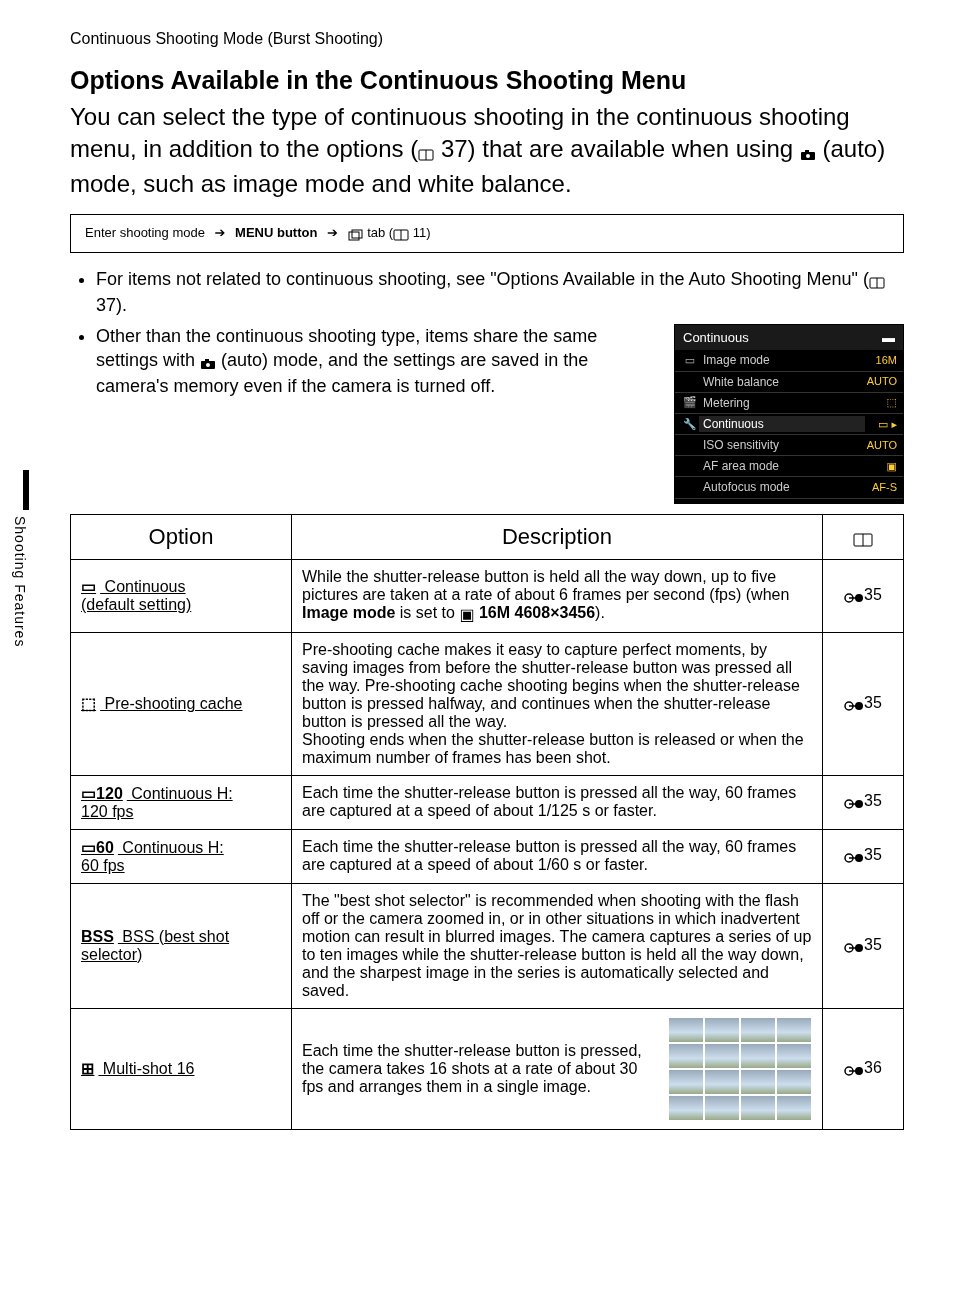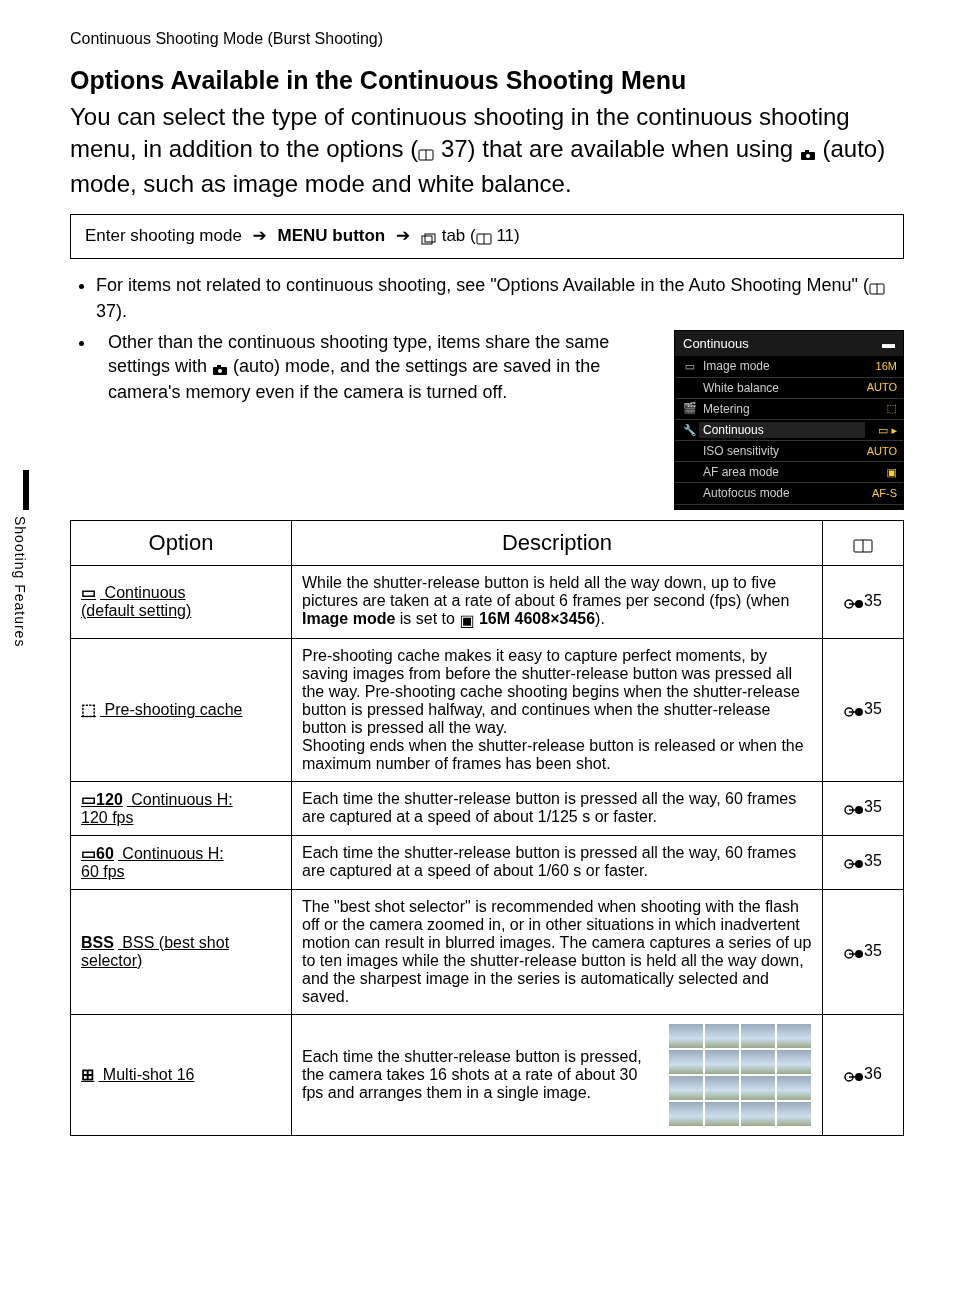--- a/index.html
+++ b/index.html
@@ -25,38 +25,38 @@
     margin-bottom: 6px;
   }
   .intro {
     font-size: 24px;
     line-height: 1.35;
     margin-bottom: 14px;
   }
   .nav-box {
     border: 1px solid #000;
     padding: 10px 14px;
-    font-size: 17px;
+    font-size: 13px;
     margin-bottom: 14px;
   }
   .nav-box .arrow { margin: 0 6px; }
   .bullets {
     font-size: 18px;
     line-height: 1.35;
     margin: 0 0 10px 0;
     padding-left: 26px;
   }
   .bullets li { margin-bottom: 6px; }
   .two-col {
     display: flex;
     align-items: flex-start;
     gap: 16px;
     margin-bottom: 10px;
   }
-  .two-col .text { flex: 1; margin-left: 12px; }
+  .two-col .text { flex: 1; }
   .menu-shot {
     width: 228px;
     background: #000;
     color: #fff;
     font-size: 12px;
     border: 1px solid #000;
   }
   .menu-title {
     background: #1a1a1a;
     padding: 4px 8px;

